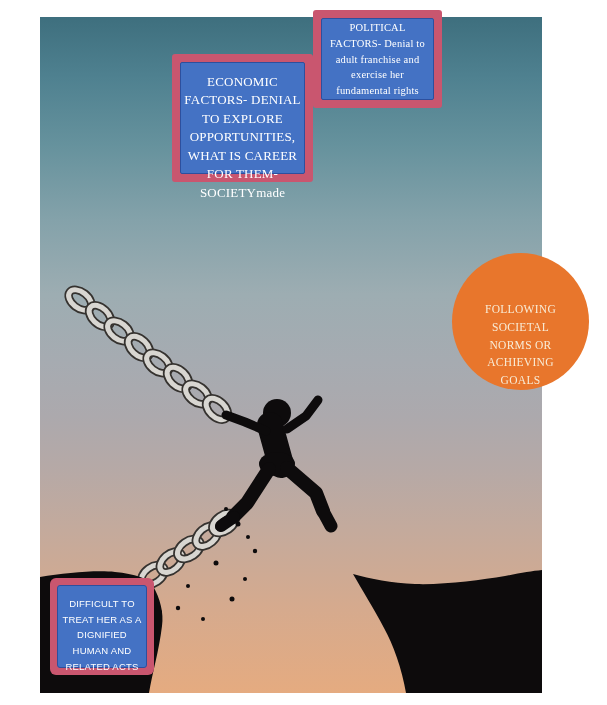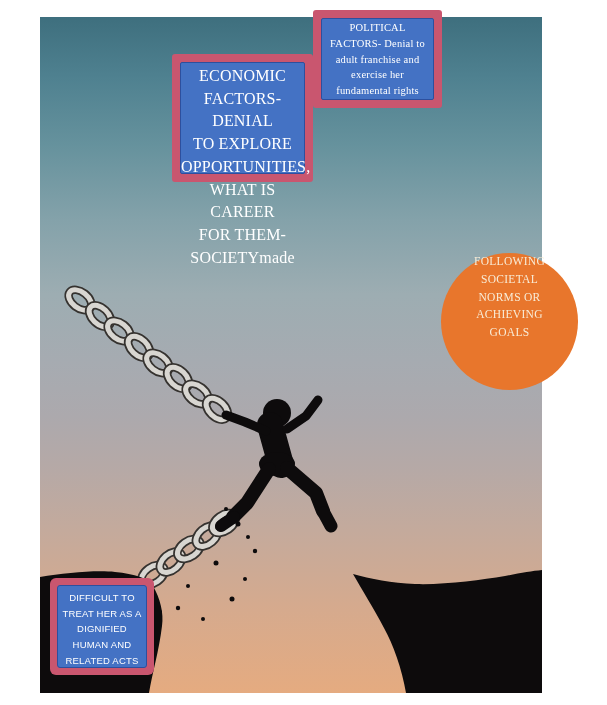--- a/index.html
+++ b/index.html
@@ -32,33 +32,33 @@
   .fbox .inner{
     width:100%;height:100%;box-sizing:border-box;border-radius:2px;
     background:var(--box-fill,#4472c4);border:1.5px solid #2d4f9e;
     color:var(--box-text,#ffffff);
     display:flex;align-items:flex-start;justify-content:center;
   }
   .fbox .label{white-space:pre-line;text-align:center;width:100%;letter-spacing:.2px;}
   .fbox.political{left:313px;top:10px;width:129px;height:98px;}
   .fbox.political .label{font-size:10.5px;line-height:1.5;padding-top:1px;}
   .fbox.economic{left:172px;top:54px;width:141px;height:128px;}
-  .fbox.economic .label{font-size:16px;line-height:1.42;padding-top:2px;border-radius:13px;}
+  .fbox.economic .label{font-size:13px;line-height:1.42;padding-top:10px;border-radius:13px;}
   .fbox.social{left:42px;top:168px;width:123px;height:126px;}
   .fbox.social .label{font-size:12.5px;line-height:1.66;text-align:left;padding:4px 2px 0 10px;}
   .fbox.difficult{left:50px;top:578px;width:104px;height:97px;border-radius:6px;padding:7px;}
   .fbox.difficult .inner{border-radius:3px;}
   .fbox.difficult .label{
-    font-family:"Liberation Sans", sans-serif;font-size:9.5px;line-height:1.65;padding-top:4px;
+    font-family:"Liberation Sans", sans-serif;font-size:9.5px;line-height:1.65;padding-top:10px;
   }
   
   .goal-circle{
-    position:absolute;left:441px;top:253px;width:137px;height:137px;border-radius:50%;
+    position:absolute;left:452px;top:253px;width:137px;height:137px;border-radius:50%;
     background:var(--circle-fill,#e8762c);z-index:3;
-    display:flex;align-items:flex-start;justify-content:center;
+    display:flex;align-items:flex-end;justify-content:center;
   }
   .goal-circle .label{
     white-space:pre-line;text-align:center;color:var(--circle-text,#f8ecd7);
     font-size:11.5px;line-height:1.55;letter-spacing:.3px;
   }
 </style>
 </head>
 <body>
 
 <div class="canvas">

